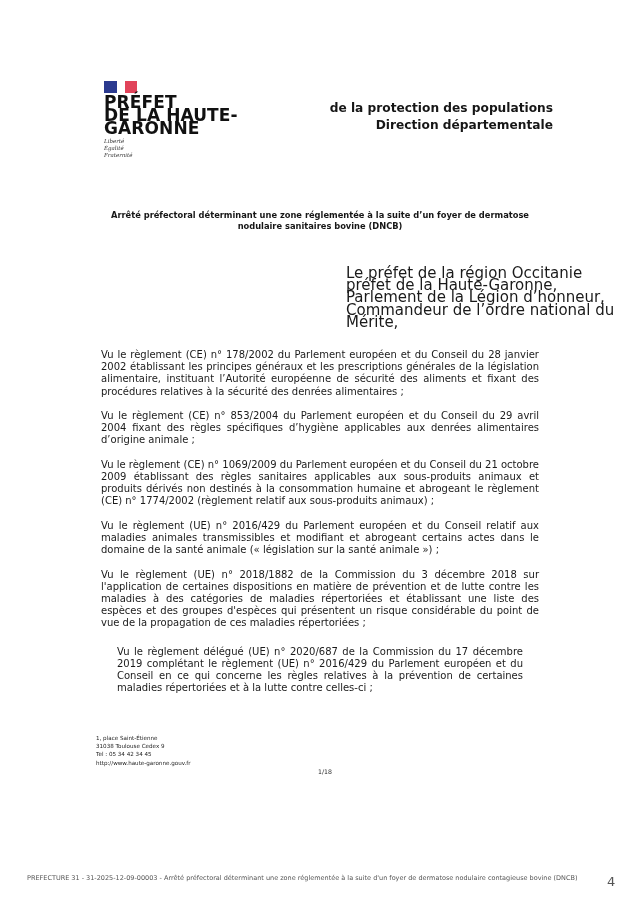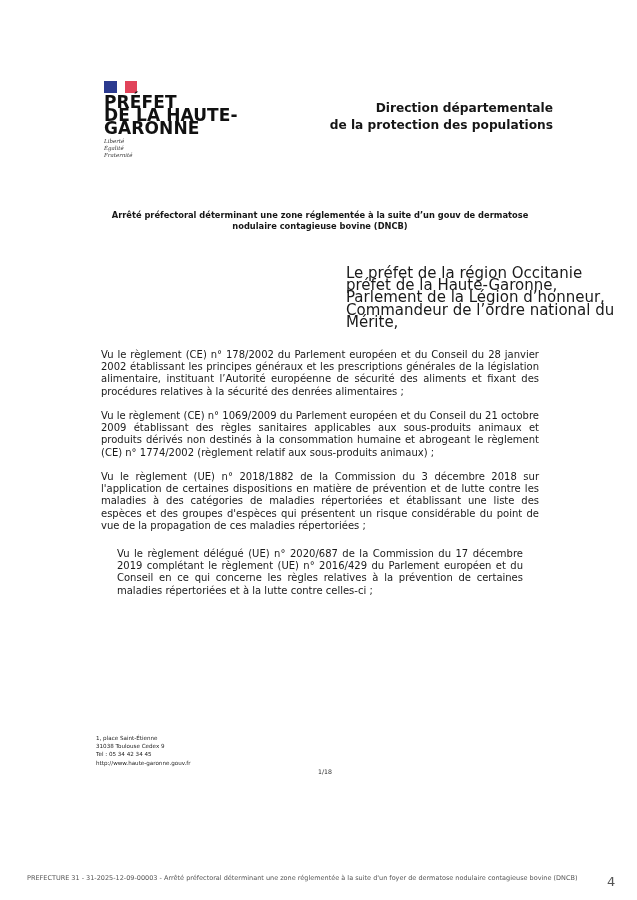--- a/index.html
+++ b/index.html
@@ -44,36 +44,38 @@
   <div>DE LA HAUTE-</div>
   <div>GARONNE</div>
 </div>
 <div class="abs devise">
   <div>Liberté</div>
   <div>Égalité</div>
   <div>Fraternité</div>
 </div>
 
 <div class="abs direction">
+  <div>de la protection des populations</div>
   <div>Direction départementale</div>
-  <div>de la protection des populations</div>
 </div>
 
-<div class="abs title">Arrêté préfectoral déterminant une zone réglementée à la suite d’un gouv de dermatose nodulaire contagieuse bovine (DNCB)</div>
+<div class="abs title">Arrêté préfectoral déterminant une zone réglementée à la suite d’un foyer de dermatose nodulaire sanitaires bovine (DNCB)</div>
 
 <div class="abs prefet-block">
   <div>Le préfet de la région Occitanie</div>
   <div>préfet de la Haute-Garonne,</div>
   <div>Parlement de la Légion d’honneur,</div>
   <div>Commandeur de l’ordre national du Mérite,</div>
 </div>
 
 <div class="abs body">
   <p>Vu le règlement (CE) n° 178/2002 du Parlement européen et du Conseil du 28 janvier 2002 établissant les principes généraux et les prescriptions générales de la législation alimentaire, instituant l’Autorité européenne de sécurité des aliments et fixant des procédures relatives à la sécurité des denrées alimentaires ;</p>
+  <p>Vu le règlement (CE) n° 853/2004 du Parlement européen et du Conseil du 29 avril 2004 fixant des règles spécifiques d’hygiène applicables aux denrées alimentaires d’origine animale ;</p>
   <p>Vu le règlement (CE) n° 1069/2009 du Parlement européen et du Conseil du 21 octobre 2009 établissant des règles sanitaires applicables aux sous-produits animaux et produits dérivés non destinés à la consommation humaine et abrogeant le règlement (CE) n° 1774/2002 (règlement relatif aux sous-produits animaux) ;</p>
+  <p>Vu le règlement (UE) n° 2016/429 du Parlement européen et du Conseil relatif aux maladies animales transmissibles et modifiant et abrogeant certains actes dans le domaine de la santé animale (« législation sur la santé animale ») ;</p>
   <p>Vu le règlement (UE) n° 2018/1882 de la Commission du 3 décembre 2018 sur l'application de certaines dispositions en matière de prévention et de lutte contre les maladies à des catégories de maladies répertoriées et établissant une liste des espèces et des groupes d'espèces qui présentent un risque considérable du point de vue de la propagation de ces maladies répertoriées ;</p>
   <p class="tight">Vu le règlement délégué (UE) n° 2020/687 de la Commission du 17 décembre 2019 complétant le règlement (UE) n° 2016/429 du Parlement européen et du Conseil en ce qui concerne les règles relatives à la prévention de certaines maladies répertoriées et à la lutte contre celles-ci ;</p>
 </div>
 
 <div class="abs address">
   <div>1, place Saint-Étienne</div>
   <div>31038 Toulouse Cedex 9</div>
   <div>Tel : 05 34 42 34 45</div>
   <div>http://www.haute-garonne.gouv.fr</div>
 </div>

